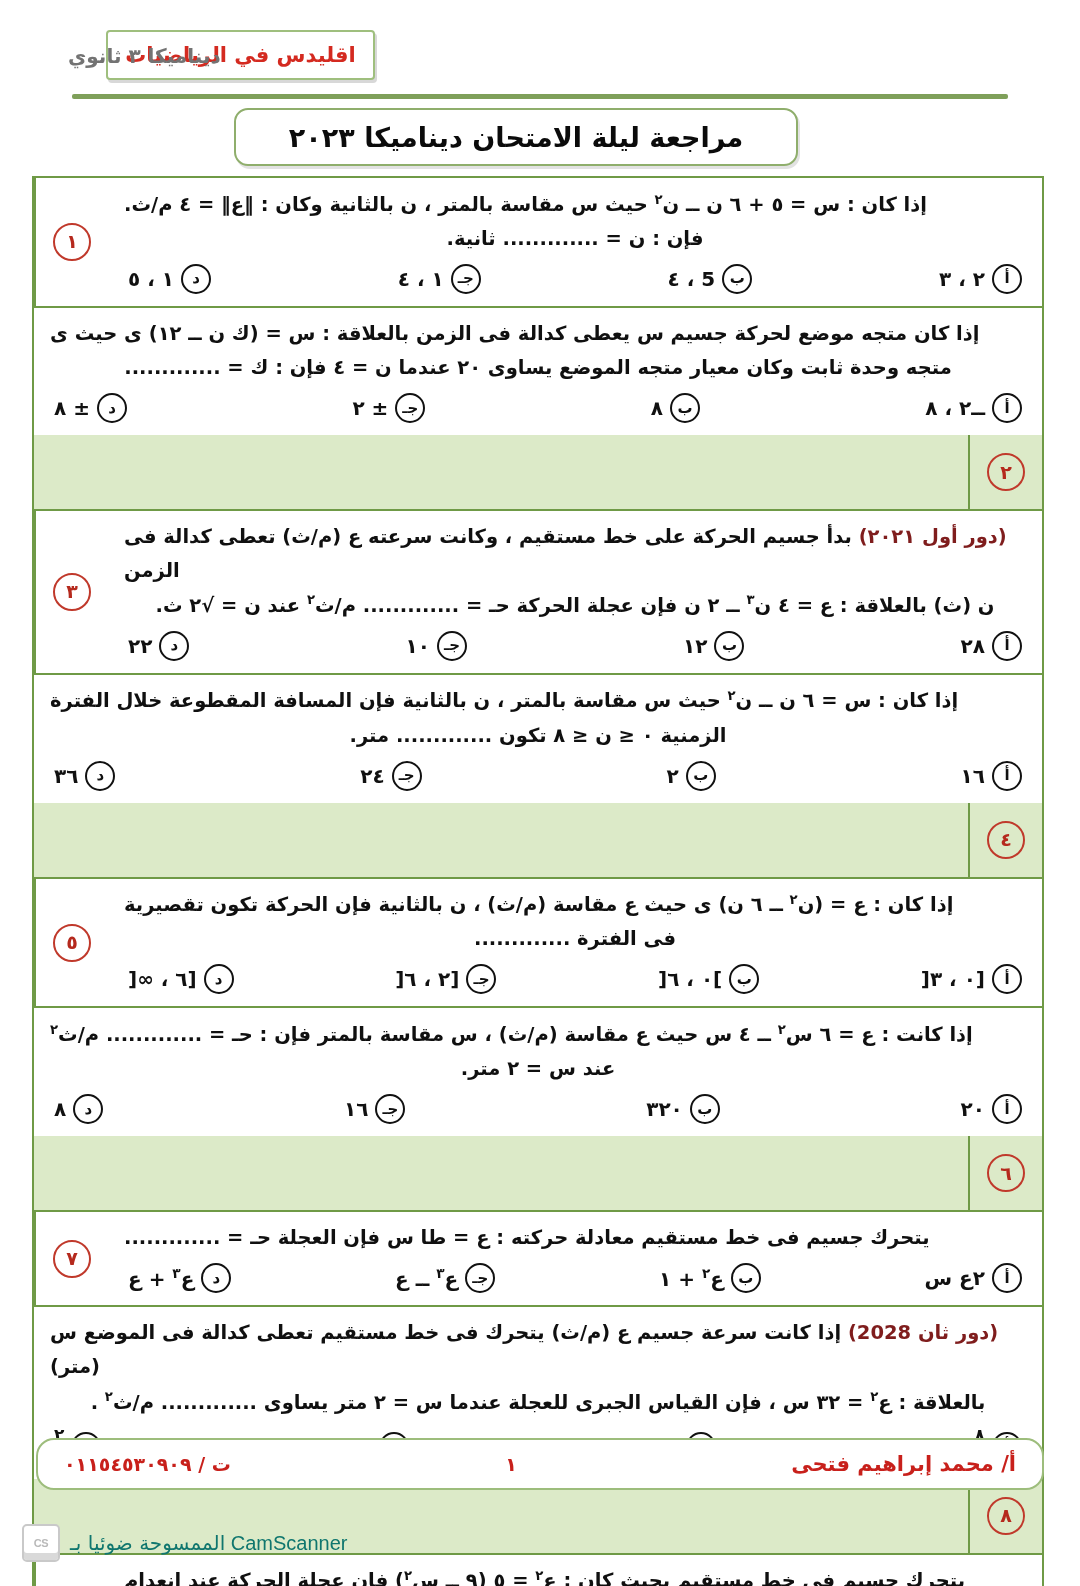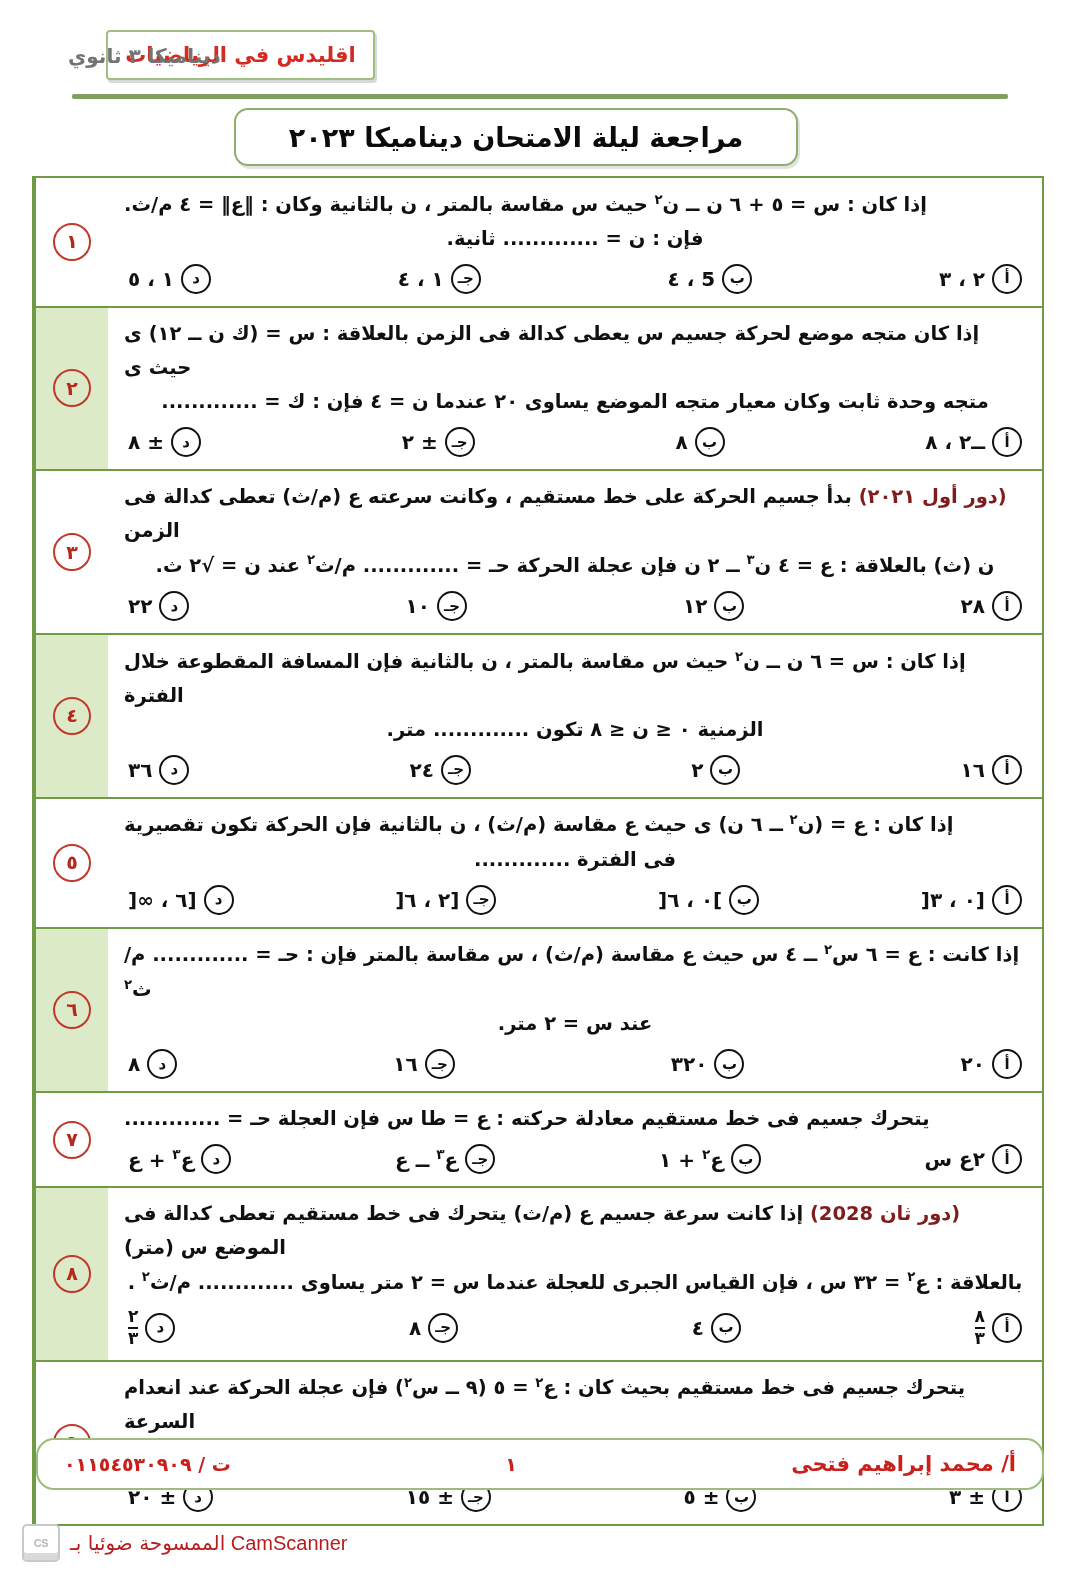--- a/index.html
+++ b/index.html
@@ -98,21 +98,21 @@
     border-collapse: collapse;
     background: #fff;
   }
   .qrow {
     display: flex;
     flex-direction: row;
     border-bottom: 2px solid #6f9a46;
     box-sizing: border-box;
   }
   .qrow:last-child { border-bottom: none; }
-  .qrow.shade { background: #dceac8; }
+  .qrow.shade { background: #dceac8; flex-direction: column; }
   .qrow.plain { background: #ffffff; }
 
   .num-cell {
     width: 74px;
     flex: 0 0 74px;
     border-left: 2px solid #6f9a46;
     display: flex;
     align-items: center;
     justify-content: center;
     box-sizing: border-box;
@@ -259,21 +259,21 @@
     font-weight: bold;
     display: flex;
     align-items: center;
     justify-content: center;
     letter-spacing: -0.5px;
     font-family: "Liberation Sans", sans-serif;
     background: #fff;
     box-shadow: inset 0 -7px 0 #d9d9d9;
   }
   .wm-text {
-    color: #b91c1c;
+    color: #0f766e;
     font-size: 20px;
     font-family: "Liberation Sans", sans-serif;
   }
   .wm-text .ar { font-family: "DejaVu Sans", sans-serif; }
 </style>
 </head>
 <body>
 
 <div class="page">
 

